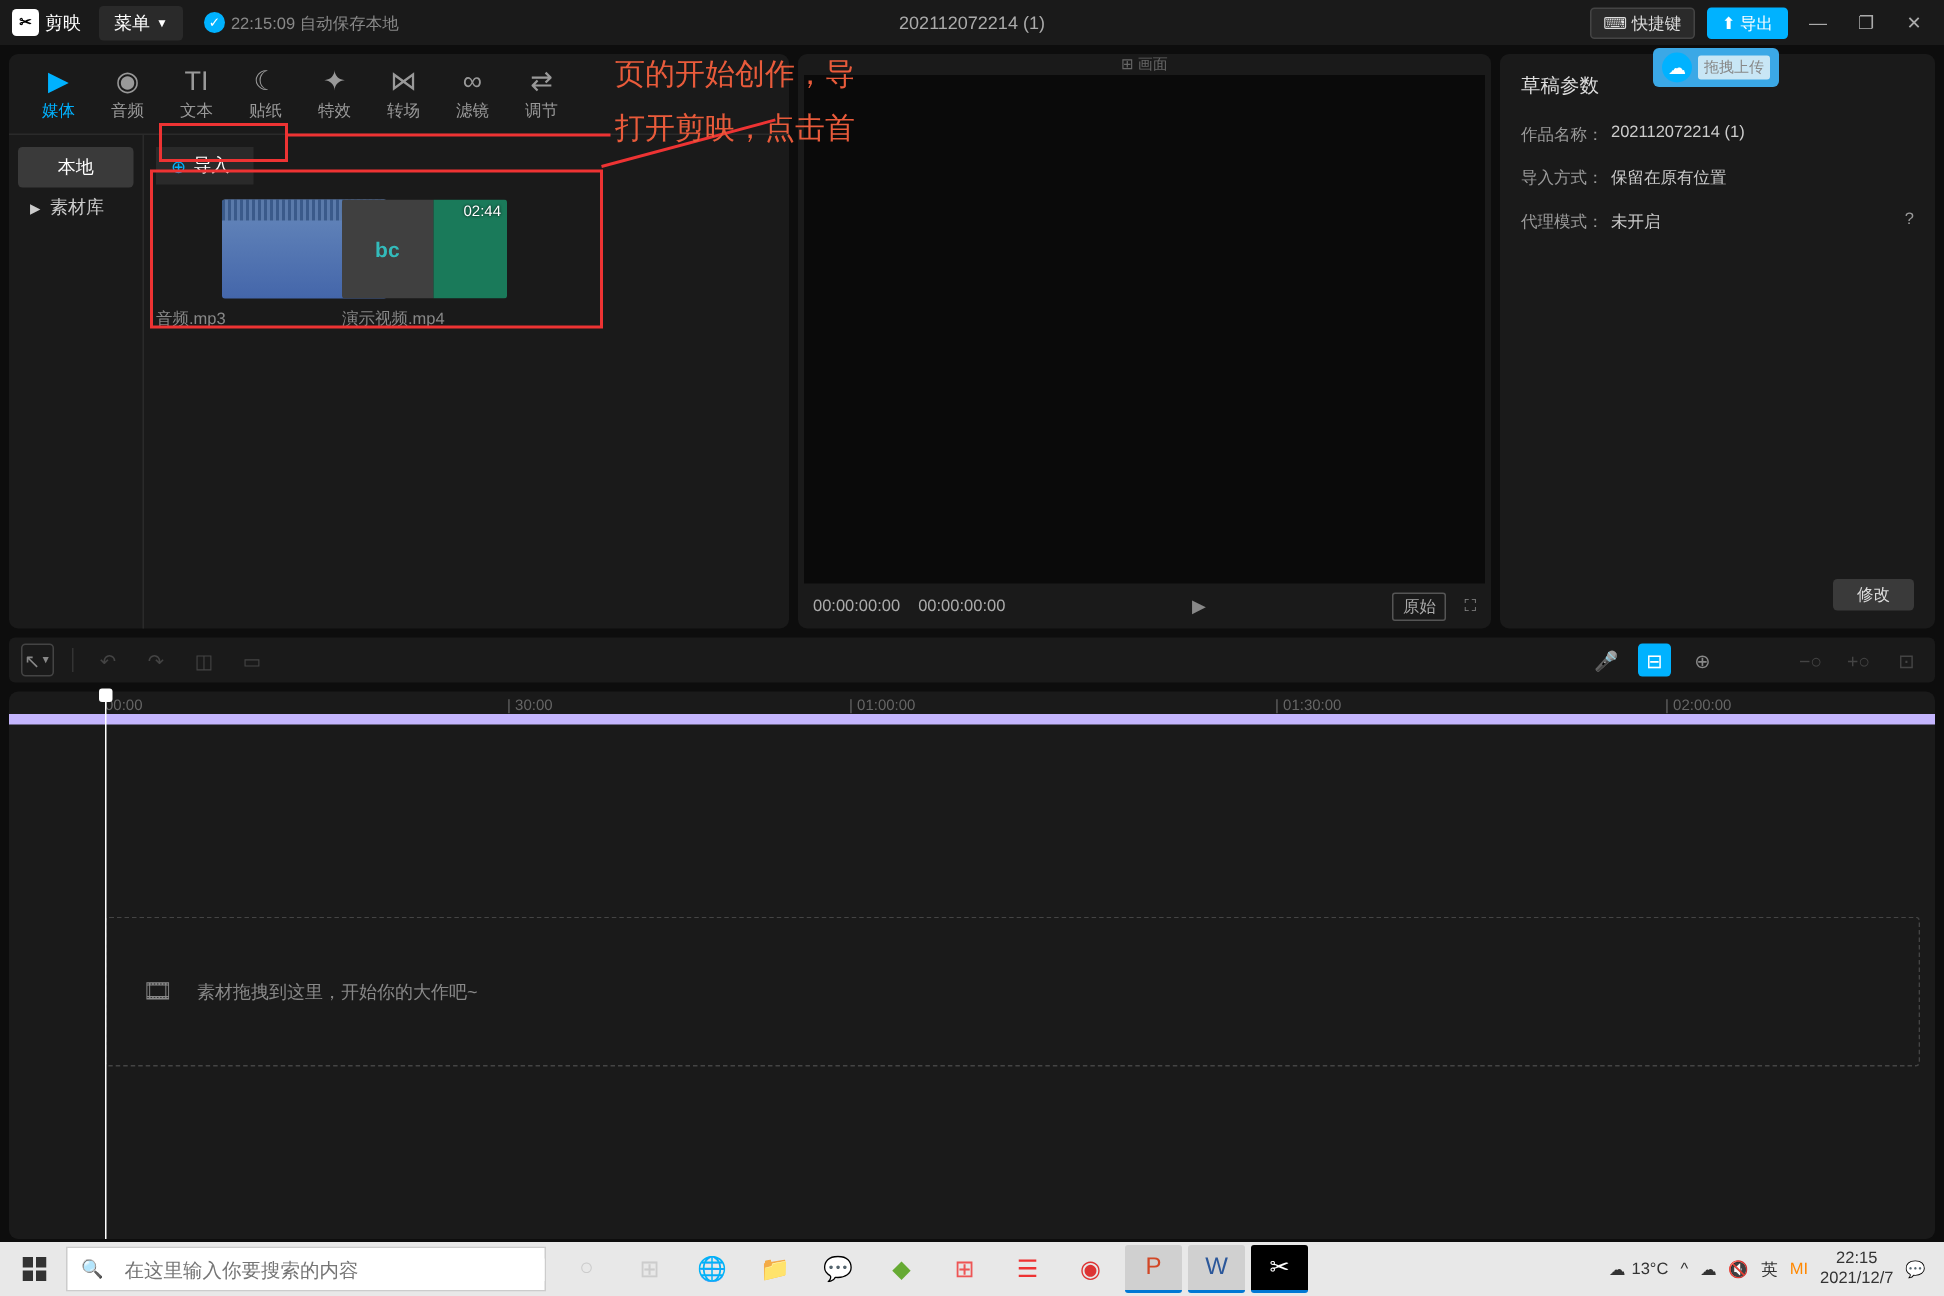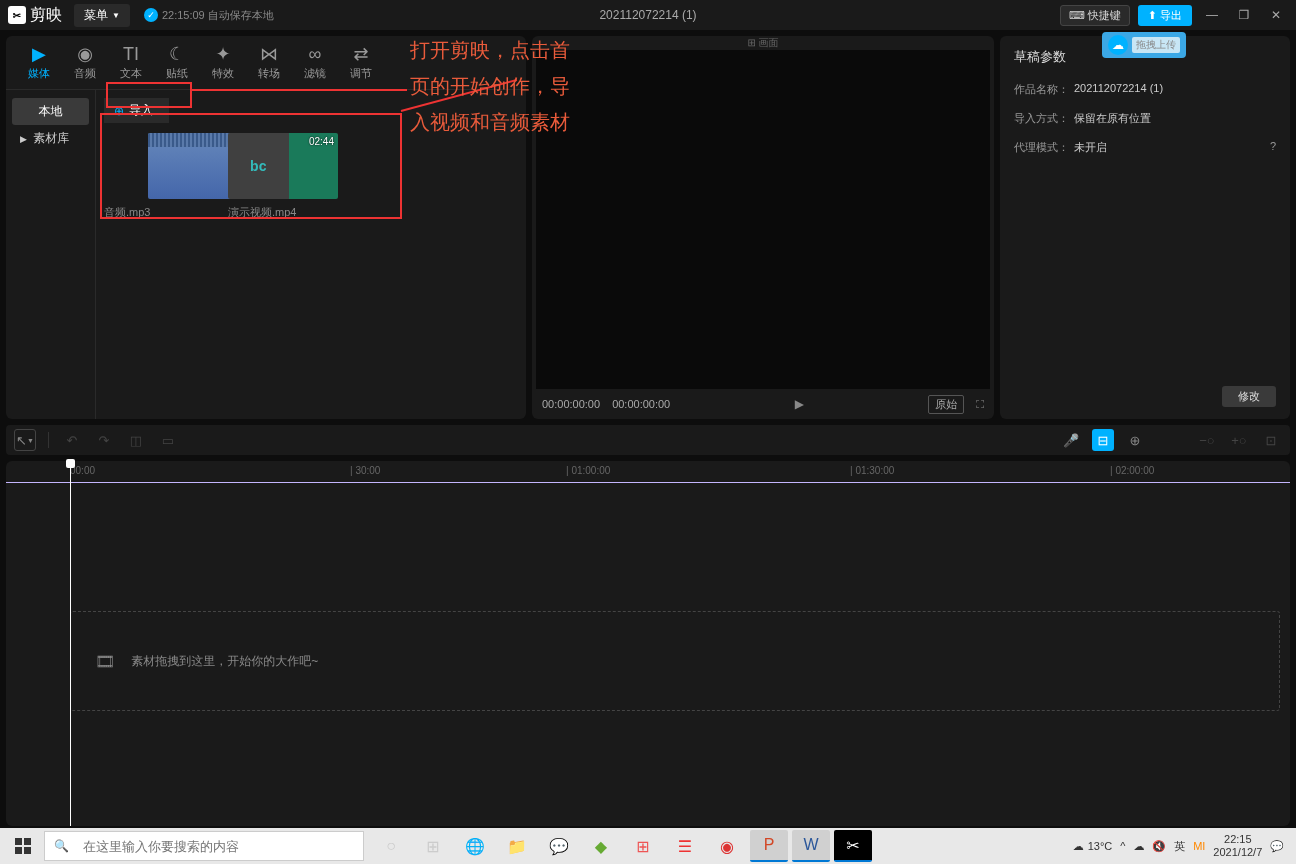--- a/index.html
+++ b/index.html
@@ -1,20 +1,20 @@
 <!DOCTYPE html>
 <html><head>
 <meta charset="utf-8">
 <style>
 * { margin: 0; padding: 0; box-sizing: border-box; font-family: "Microsoft YaHei", Arial, sans-serif; }
 body { background: #0d0d0d; color: #ccc; width: 1296px; height: 864px; overflow: hidden; font-size: 12px; }
 
 .titlebar { height: 30px; background: #1a1a1a; display: flex; align-items: center; padding: 0 8px; }
 .logo { width: 18px; height: 18px; background: #fff; border-radius: 3px; margin-right: 4px; display:flex; align-items:center; justify-content:center; color:#000; font-weight:bold; font-size:10px; }
-.app-name { color: #fff; font-size: 16px; margin-right: 12px; }
+.app-name { color: #fff; font-size: 12px; margin-right: 12px; }
 .menu-btn { background: #2a2a2a; color: #fff; padding: 3px 10px; border-radius: 3px; display: flex; align-items: center; gap: 4px; font-size: 12px; cursor:pointer; }
 .autosave { color: #888; font-size: 11px; margin-left: 14px; display:flex; align-items:center; gap:4px; }
 .check-icon { width:14px; height:14px; background:#00b2ff; border-radius:50%; display:flex; align-items:center; justify-content:center; color:#fff; font-size:9px; }
 .title-center { position:absolute; left:50%; transform:translateX(-50%); color:#aaa; font-size:12px; }
 .title-right { margin-left:auto; display:flex; align-items:center; gap:8px; }
 .kbd-btn { background:#2a2a2a; color:#ddd; padding:2px 8px; border-radius:3px; border:1px solid #444; font-size:11px; cursor:pointer; display:flex; align-items:center; gap:3px;}
 .export-btn { background:#00b2ff; color:#fff; padding:3px 10px; border-radius:3px; font-size:11px; cursor:pointer; display:flex; align-items:center; gap:3px; }
 .win-btn { width:24px; height:24px; display:flex; align-items:center; justify-content:center; color:#aaa; cursor:pointer; font-size:12px;}
 .cloud-box { position:absolute; right:110px; top:32px; background:#3ba8e6; border-radius:4px; padding:3px 6px; display:flex; align-items:center; gap:4px; z-index:20; }
 .cloud-icon { width:20px; height:20px; background:#00b2ff; border-radius:50%; display:flex; align-items:center; justify-content:center; color:#fff; font-size:12px; }
@@ -73,21 +73,21 @@
 .modify-btn { margin-top:auto; align-self:flex-end; background:#3a3a3a; color:#ddd; padding:3px 16px; border-radius:3px; font-size:11px; cursor:pointer; }
 
 .toolbar-row { height:30px; background:#1a1a1a; margin:0 6px; border-radius:4px; display:flex; align-items:center; padding:0 8px; gap:10px; }
 .tool-btn { width:22px; height:22px; display:flex; align-items:center; justify-content:center; color:#888; cursor:pointer; font-size:13px; border-radius:3px; }
 .tool-btn.active { background:#00b2ff; color:#fff; }
 .tool-btn.disabled { color:#444; }
 .tool-sep { width:1px; height:16px; background:#333; margin:0 2px; }
 .tool-spacer { flex:1; }
 
 .timeline-panel { margin:6px; background:#1a1a1a; border-radius:6px; height:365px; position:relative; }
-.ruler { height:22px; border-bottom:1px solid #c4b5fd; display:flex; color:#666; font-size:10px; position:relative; padding-left:64px; }
+.ruler { height:22px; border-bottom:7px solid #c4b5fd; display:flex; color:#666; font-size:10px; position:relative; padding-left:64px; }
 .ruler-mark { position:absolute; top:4px; }
 .playhead { position:absolute; left:64px; top:0; bottom:0; width:1px; background:#fff; z-index:5; }
 .playhead::before { content:""; position:absolute; top:-2px; left:-4px; width:9px; height:9px; background:#fff; border-radius:2px; }
 
 .tl-drop { position:absolute; left:64px; right:10px; top:150px; height:100px; border:1px dashed #444; border-radius:3px; display:flex; align-items:center; padding-left:24px; gap:16px; color:#888; }
 .film-icon { font-size:16px; }
 
 .taskbar { position:absolute; bottom:0; left:0; right:0; height:36px; background:#e8e8e8; display:flex; align-items:center; padding:0 4px; gap:2px; }
 .start-btn { width:38px; height:32px; display:flex; align-items:center; justify-content:center; cursor:pointer; }
 .search-box { flex:0 0 320px; height:30px; background:#fff; border:1px solid #ccc; display:flex; align-items:center; }
@@ -131,23 +131,22 @@
     <div class="win-btn">✕</div>
   </div>
 </div>
 
 <div class="cloud-box">
   <div class="cloud-icon">☁</div>
   <div class="cloud-text">拖拽上传</div>
 </div>
 
 <div class="annotation">
+  <div>页的开始创作，导</div>
   <div>打开剪映，点击首</div>
-  <div>页的开始创作，导</div>
-  <div>入视频和音频素材</div>
 </div>
 <div class="red-box-import"></div>
 <div class="red-box-media"></div>
 <div class="red-line1"></div>
 <div class="red-line2"></div>
 
 <div class="main-row">
 
   <div class="media-panel">
     <div class="top-tabs">
@@ -263,21 +262,21 @@
   <div class="tool-btn">⊕</div>
   <div style="width:30px;"></div>
   <div class="tool-btn disabled">−○</div>
   <div class="tool-btn disabled">+○</div>
   <div class="tool-btn disabled">⊡</div>
 </div>
 
 <div class="timeline-panel">
   <div class="ruler">
     <span class="ruler-mark" style="left:64px;">00:00</span>
-    <span class="ruler-mark" style="left:344px;">| 30:00</span>
+    <span class="ruler-mark" style="left:332px;">| 30:00</span>
     <span class="ruler-mark" style="left:560px;">| 01:00:00</span>
     <span class="ruler-mark" style="left:844px;">| 01:30:00</span>
     <span class="ruler-mark" style="left:1104px;">| 02:00:00</span>
   </div>
   <div class="playhead"></div>
   <div class="tl-drop">
     <span class="film-icon">🎞</span>
     <span>素材拖拽到这里，开始你的大作吧~</span>
   </div>
 </div>

